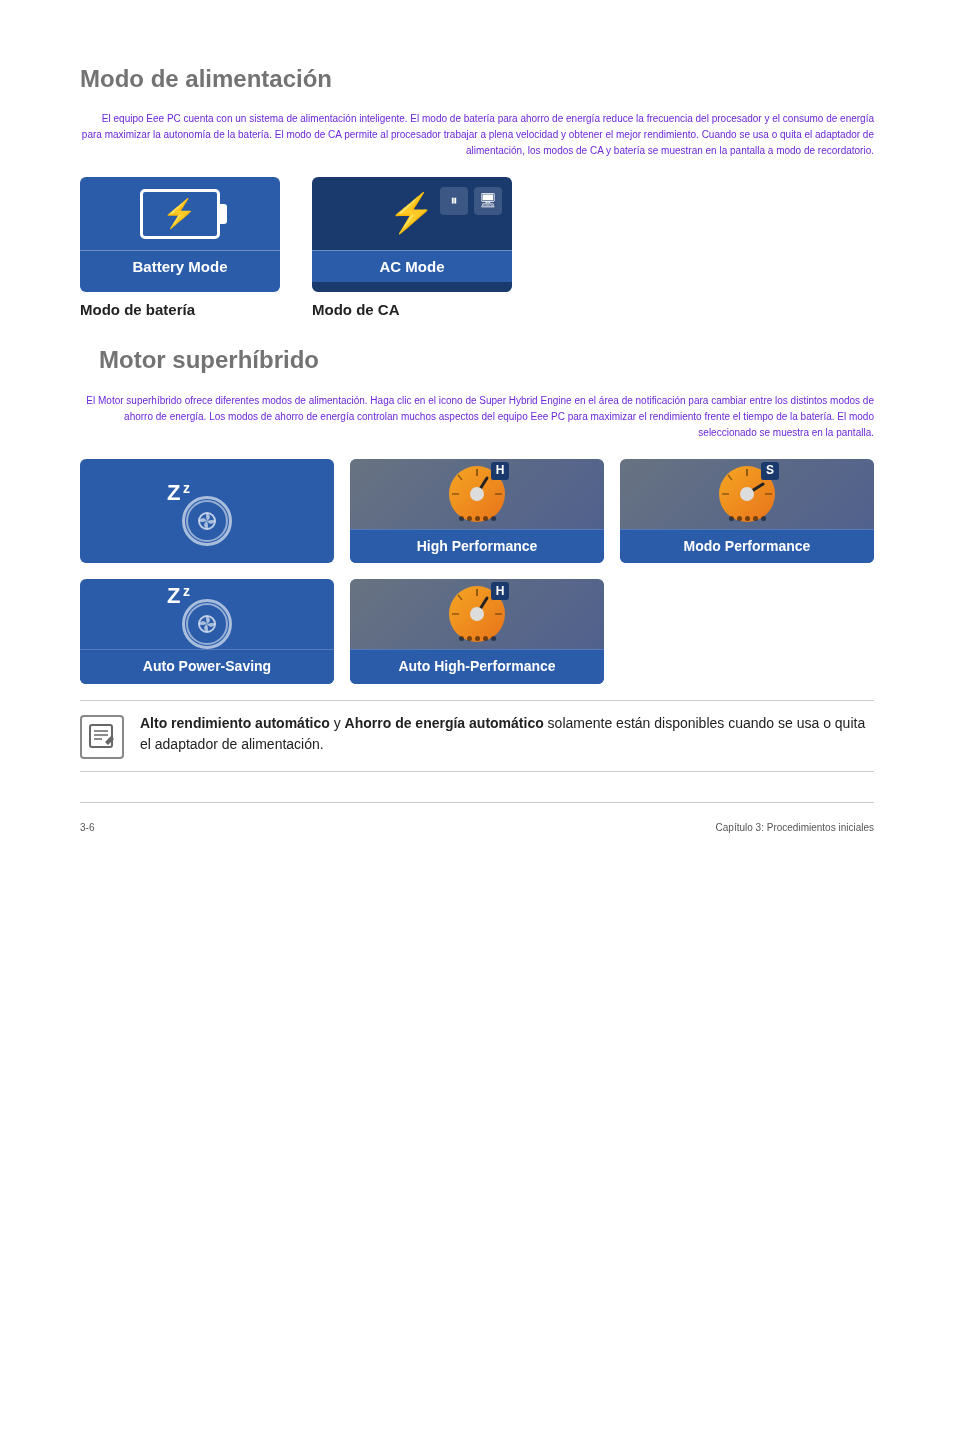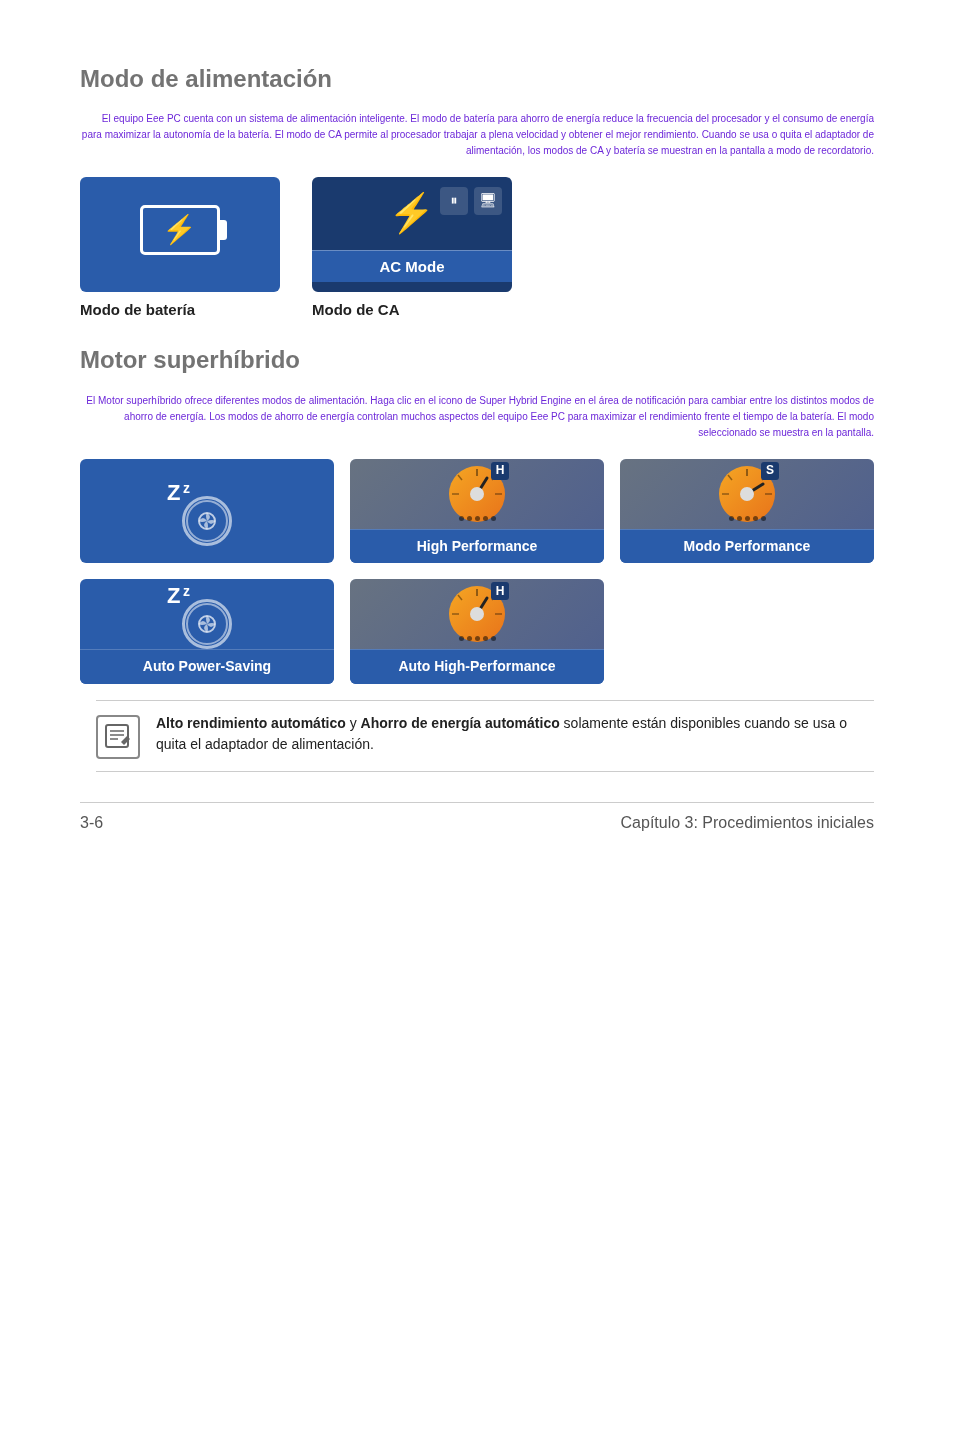--- a/index.html
+++ b/index.html
@@ -259,21 +259,20 @@
 
     
     .note-box {
       display: flex;
       gap: 16px;
       align-items: flex-start;
       border-top: 1px solid #ccc;
       border-bottom: 1px solid #ccc;
       padding: 12px 0;
       margin-bottom: 30px;
-      margin-left: 16px;
     }
 
     .note-icon {
       width: 44px;
       height: 44px;
       border: 2px solid #888;
       border-radius: 4px;
       display: flex;
       align-items: center;
       justify-content: center;
@@ -288,22 +287,22 @@
 
     .note-text strong {
       font-weight: 900;
     }
 
     
     .page-footer {
       display: flex;
       justify-content: space-between;
       border-top: 1px solid #ccc;
-      padding-top: 8px;
-      font-size: 16px;
+      padding-top: 17px;
+      font-size: 10px;
       color: #555;
     }
 
     .she-box-inner-orange {
       background: linear-gradient(135deg, rgba(245,166,35,0.3) 0%, rgba(232,115,26,0.2) 100%);
     }
 
     
     .ac-mode-box {
       background: #1a3a6e;
@@ -338,40 +337,41 @@
 
 <div class="mode-images-row">
 
   <div class="mode-image-block">
     <div class="ui-box">
       <div class="ui-box-inner">
         <div class="battery-icon-large">
           <span class="battery-bolt">⚡</span>
         </div>
       </div>
+      <div class="mode-label">Battery Mode</div>
     </div>
     <div class="label-bold">Modo de batería</div>
   </div>
 
   <div class="mode-image-block">
     <div class="ui-box ac-mode-box">
       <div class="ui-box-inner" style="position:relative;">
         <div class="ac-top-icons">
           <div class="ac-top-icon">⏸</div>
           <div class="ac-top-icon">🖥</div>
         </div>
         <span class="ac-bolt-large">⚡</span>
       </div>
       <div class="mode-label">AC Mode</div>
     </div>
     <div class="label-bold">Modo de CA</div>
   </div>
 </div>
 
-<h2 class="section-title" style="margin-top: 20px;">Motor superhíbrido</h2>
+<h2 class="section-title" style="margin-top: 20px; margin-left: 19px;">Motor superhíbrido</h2>
 
 <p class="body-text">El Motor superhíbrido ofrece diferentes modos de alimentación. Haga clic en el icono de Super Hybrid Engine en el área de notificación para cambiar entre los distintos modos de ahorro de energía. Los modos de ahorro de energía controlan muchos aspectos del equipo Eee PC para maximizar el rendimiento frente el tiempo de la batería. El modo seleccionado se muestra en la pantalla.</p>
 
 <div class="she-grid">
 
   <div class="she-box">
     <div class="she-box-inner">
       <div class="power-saving-icon">
         <div class="z-letters">
           <span class="z-big">Z</span>

